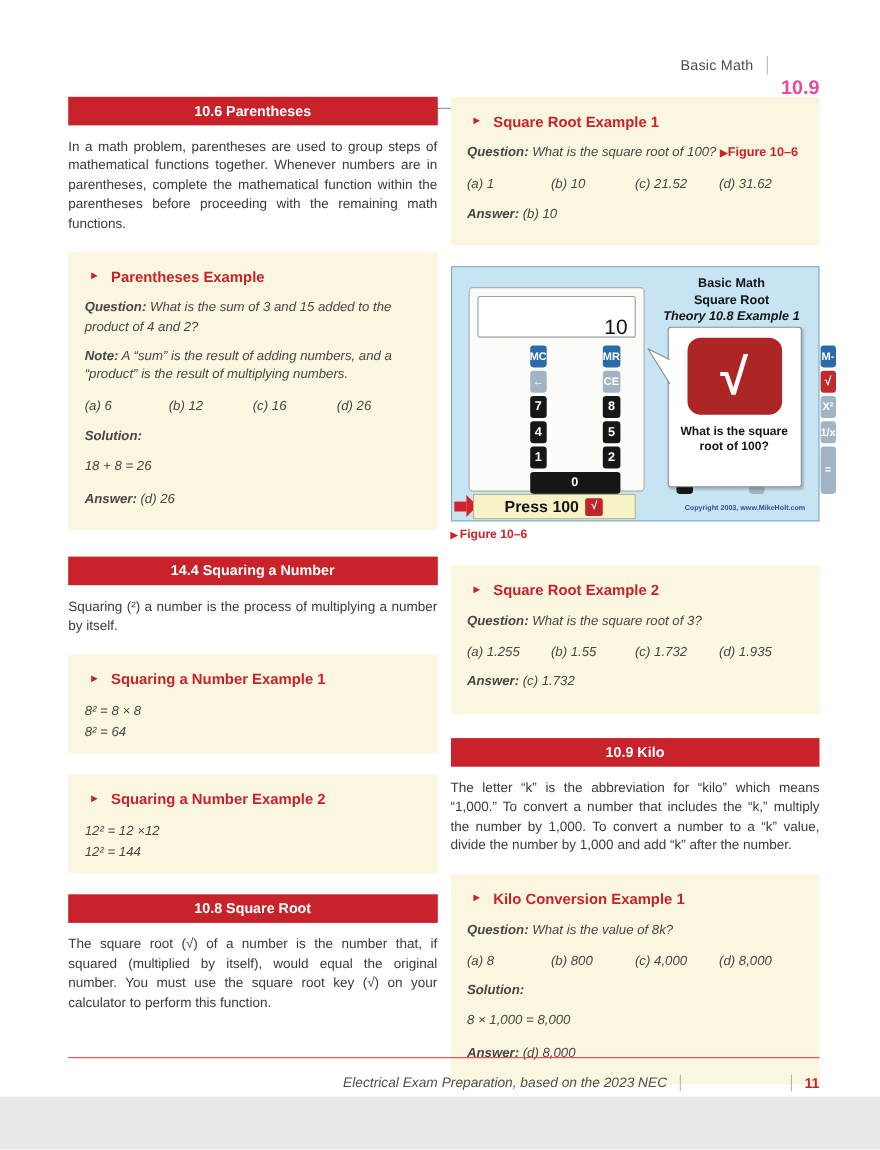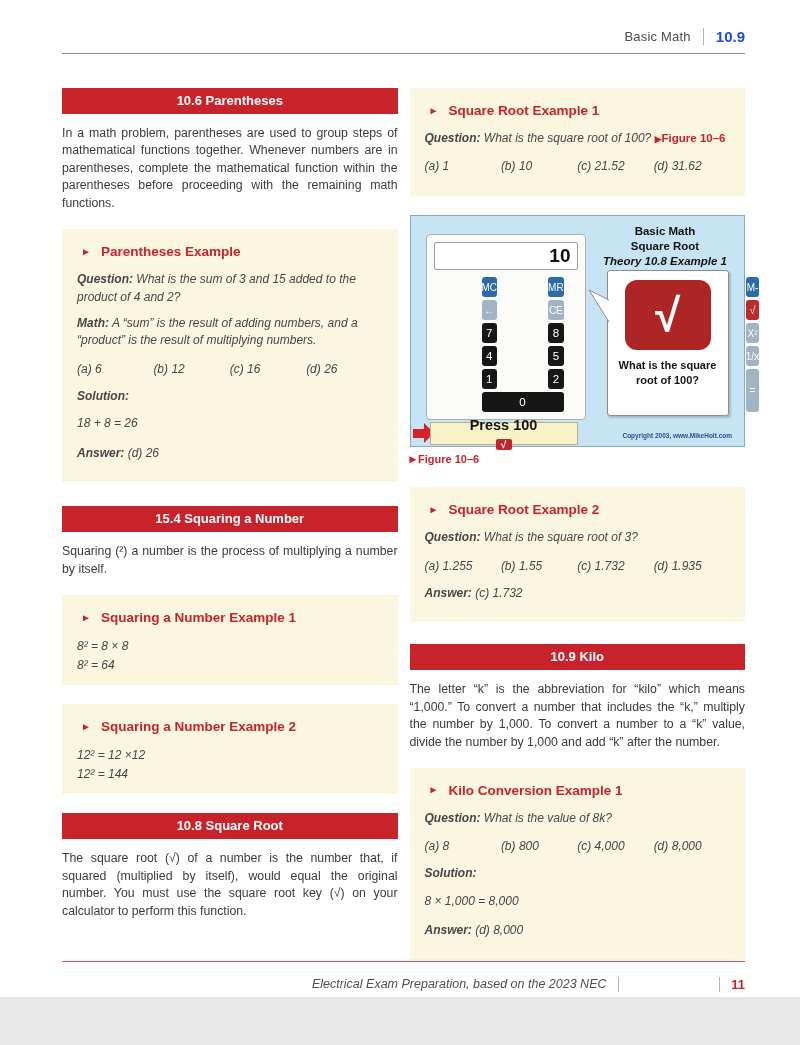--- a/index.html
+++ b/index.html
@@ -4,21 +4,21 @@
 <style>
   * { box-sizing: border-box; margin: 0; padding: 0; }
   body { background:#e8e8e8; font-family:"Liberation Sans", sans-serif; }
   .page { position:relative; width:800px; height:997px; background:#ffffff; margin:0 auto; overflow:hidden; }
 
   
   .header { position:absolute; top:28px; left:62px; right:55px; }
   .header-row { display:flex; justify-content:flex-end; align-items:center; gap:12px; }
   .header-section { font-size:13px; color:#4c4c4c; letter-spacing:.2px; }
   .header-divider { width:1px; height:17px; background:#b3b3b3; }
-  .header-ref { font-size:15px; font-weight:bold; color:#1d4ed8; }
+  .header-ref { font-size:18px; font-weight:bold; color:#ec4899;margin-top:41px; }
   .header-rule { margin-top:8px; border-bottom:1px solid #8f8f8f; }
 
   
   .columns { position:absolute; top:88px; left:62px; right:55px; display:flex; gap:12px; }
   .col { flex:1; min-width:0; }
 
   .banner { background:#c8232b; color:#fff; font-weight:bold; font-size:13px; text-align:center; padding:5px 4px 6px; }
   .para { font-size:12.3px; line-height:1.42; color:#3b3b3b; text-align:justify; margin:11px 0 17px; }
 
   .example { background:#faf6df; padding:13px 15px 11px; margin:0 0 19px; }
@@ -28,31 +28,31 @@
   .ex-label { font-weight:bold; }
   .options { display:flex; margin:12px 0; }
   .options span { flex:1; font-style:italic; font-size:12px; color:#474747; }
   .eq { font-style:italic; font-size:12px; color:#474747; line-height:1.55; }
   .figref { color:#c8232b; font-weight:bold; font-style:normal; font-size:11.5px; white-space:nowrap; }
   .figref .ex-marker { font-size:9px; }
 
   
   .figure { position:relative; width:100%; height:232px; background:#c6e4f4; border:1px solid #87a9c2; margin:2px 0 6px; }
   .calc { position:absolute; left:15px; top:18px; width:160px; height:186px; background:#fbfbf7; border:1px solid #b0b0a6; border-radius:4px; padding:7px; }
-  .calc-display { height:28px; background:#fff; border:1px solid #9aa0a8; border-radius:2px; font-size:19px; color:#101010; text-align:right; padding:2px 6px; font-weight:700; }
+  .calc-display { height:28px; background:#fff; border:1px solid #9aa0a8; border-radius:2px; font-size:19px; color:#101010; text-align:right; padding:18px 6px; font-weight:400; }
   .calc-grid { display:grid; grid-template-columns:repeat(5,1fr); grid-auto-rows:20px; gap:3px; margin-top:7px; }
-  .key { border-radius:3px; display:flex; align-items:center; justify-content:center; font-size:10px; font-weight:normal; color:#fff;margin-left:48px; }
+  .key { border-radius:3px; display:flex; align-items:center; justify-content:center; font-size:10px; font-weight:bold; color:#fff;margin-left:48px; }
   .key.blue { background:#2b6ba8; }
   .key.gray { background:#a0b4c4; }
   .key.dark { background:#161616; font-size:11.5px; }
   .key.red  { background:#bf2a2c; font-size:11px; }
   .key.wide { grid-column:span 2; }
   .key.tall { grid-row:span 2; }
 
-  .press { position:absolute; left:19px; top:206px; width:148px; height:23px; background:#f8f3c6; border:1px solid #b9b193; display:flex; align-items:center; justify-content:center; gap:6px;flex-direction:column; }
+  .press { position:absolute; left:19px; top:206px; width:148px; height:23px; background:#f8f3c6; border:1px solid #b9b193; display:flex; align-items:center; justify-content:center; gap:6px; }
   .press-label { font-weight:bold; font-size:14.5px; color:#151515; }
   .press-key { width:16px; height:16px; background:#c0252b; color:#fff; font-size:10px; font-weight:bold; display:flex; align-items:center; justify-content:center; border-radius:2px; }
   .arrow-rect { position:absolute; left:2px; top:213px; width:11px; height:9px; background:#d2232a; }
   .arrow-tri  { position:absolute; left:13px; top:207px; width:0; height:0; border-left:10px solid #d2232a; border-top:10.5px solid transparent; border-bottom:10.5px solid transparent; }
 
   .fig-title { position:absolute; top:8px; right:6px; width:146px; text-align:center; font-size:11.5px; font-weight:bold; color:#141414; line-height:1.28; }
   .fig-title .italic { font-style:italic; }
 
   .callout { position:absolute; left:196px; top:54px; width:122px; height:146px; background:#fff; border:1px solid #8d8d8d; border-radius:3px; box-shadow:1.5px 2px 2px rgba(0,0,0,.18); text-align:center; padding:9px 6px; }
   .callout-key { width:86px; height:70px; background:#ad2524; border-radius:12px; margin:0 auto 8px; display:flex; align-items:center; justify-content:center; color:#fff; font-size:46px; font-weight:bold; }
@@ -92,33 +92,33 @@
 
       <div class="banner">10.6 Parentheses</div>
       <p class="para">In a math problem, parentheses are used to group steps of mathematical functions together. Whenever numbers are in parentheses, complete the mathematical function within the parentheses before proceeding with the remaining math functions.</p>
 
       <div class="example">
         <div class="ex-title">
           <span class="ex-marker">►</span>
           <span>Parentheses Example</span>
         </div>
         <p class="ex-text"><span class="ex-label">Question:</span> <span>What is the sum of 3 and 15 added to the product of 4 and 2?</span></p>
-        <p class="ex-text"><span class="ex-label">Math:</span> <span>A “sum” is the result of adding numbers, and a “product” is the result of multiplying numbers.</span></p>
+        <p class="ex-text"><span class="ex-label">Note:</span> <span>A “sum” is the result of adding numbers, and a “product” is the result of multiplying numbers.</span></p>
         <div class="options">
           <span>(a) 6</span>
           <span>(b) 12</span>
           <span>(c) 16</span>
           <span>(d) 26</span>
         </div>
         <p class="ex-text ex-label">Solution:</p>
         <p class="eq">18 + 8 = 26</p>
         <p class="ex-text" style="margin-top:12px;"><span class="ex-label">Answer:</span> <span>(d) 26</span></p>
       </div>
 
-      <div class="banner" style="margin-top:24px;">15.4 Squaring a Number</div>
+      <div class="banner" style="margin-top:24px;">14.4 Squaring a Number</div>
       <p class="para">Squaring (²) a number is the process of multiplying a number by itself.</p>
 
       <div class="example">
         <div class="ex-title">
           <span class="ex-marker">►</span>
           <span>Squaring a Number Example 1</span>
         </div>
         <p class="eq">8² = 8 × 8</p>
         <p class="eq">8² = 64</p>
       </div>
@@ -143,20 +143,21 @@
           <span class="ex-marker">►</span>
           <span>Square Root Example 1</span>
         </div>
         <p class="ex-text"><span class="ex-label">Question:</span> <span>What is the square root of 100?</span> <span class="figref"><span class="ex-marker">▶</span><span>Figure 10–6</span></span></p>
         <div class="options">
           <span>(a) 1</span>
           <span>(b) 10</span>
           <span>(c) 21.52</span>
           <span>(d) 31.62</span>
         </div>
+        <p class="ex-text"><span class="ex-label">Answer:</span> <span>(b) 10</span></p>
       </div>
 
       <div class="figure">
         <div class="calc">
           <div class="calc-display">10</div>
           <div class="calc-grid">
             <div class="key blue">MC</div>
             <div class="key blue">MR</div>
             <div class="key blue">MS</div>
             <div class="key blue">M+</div>

